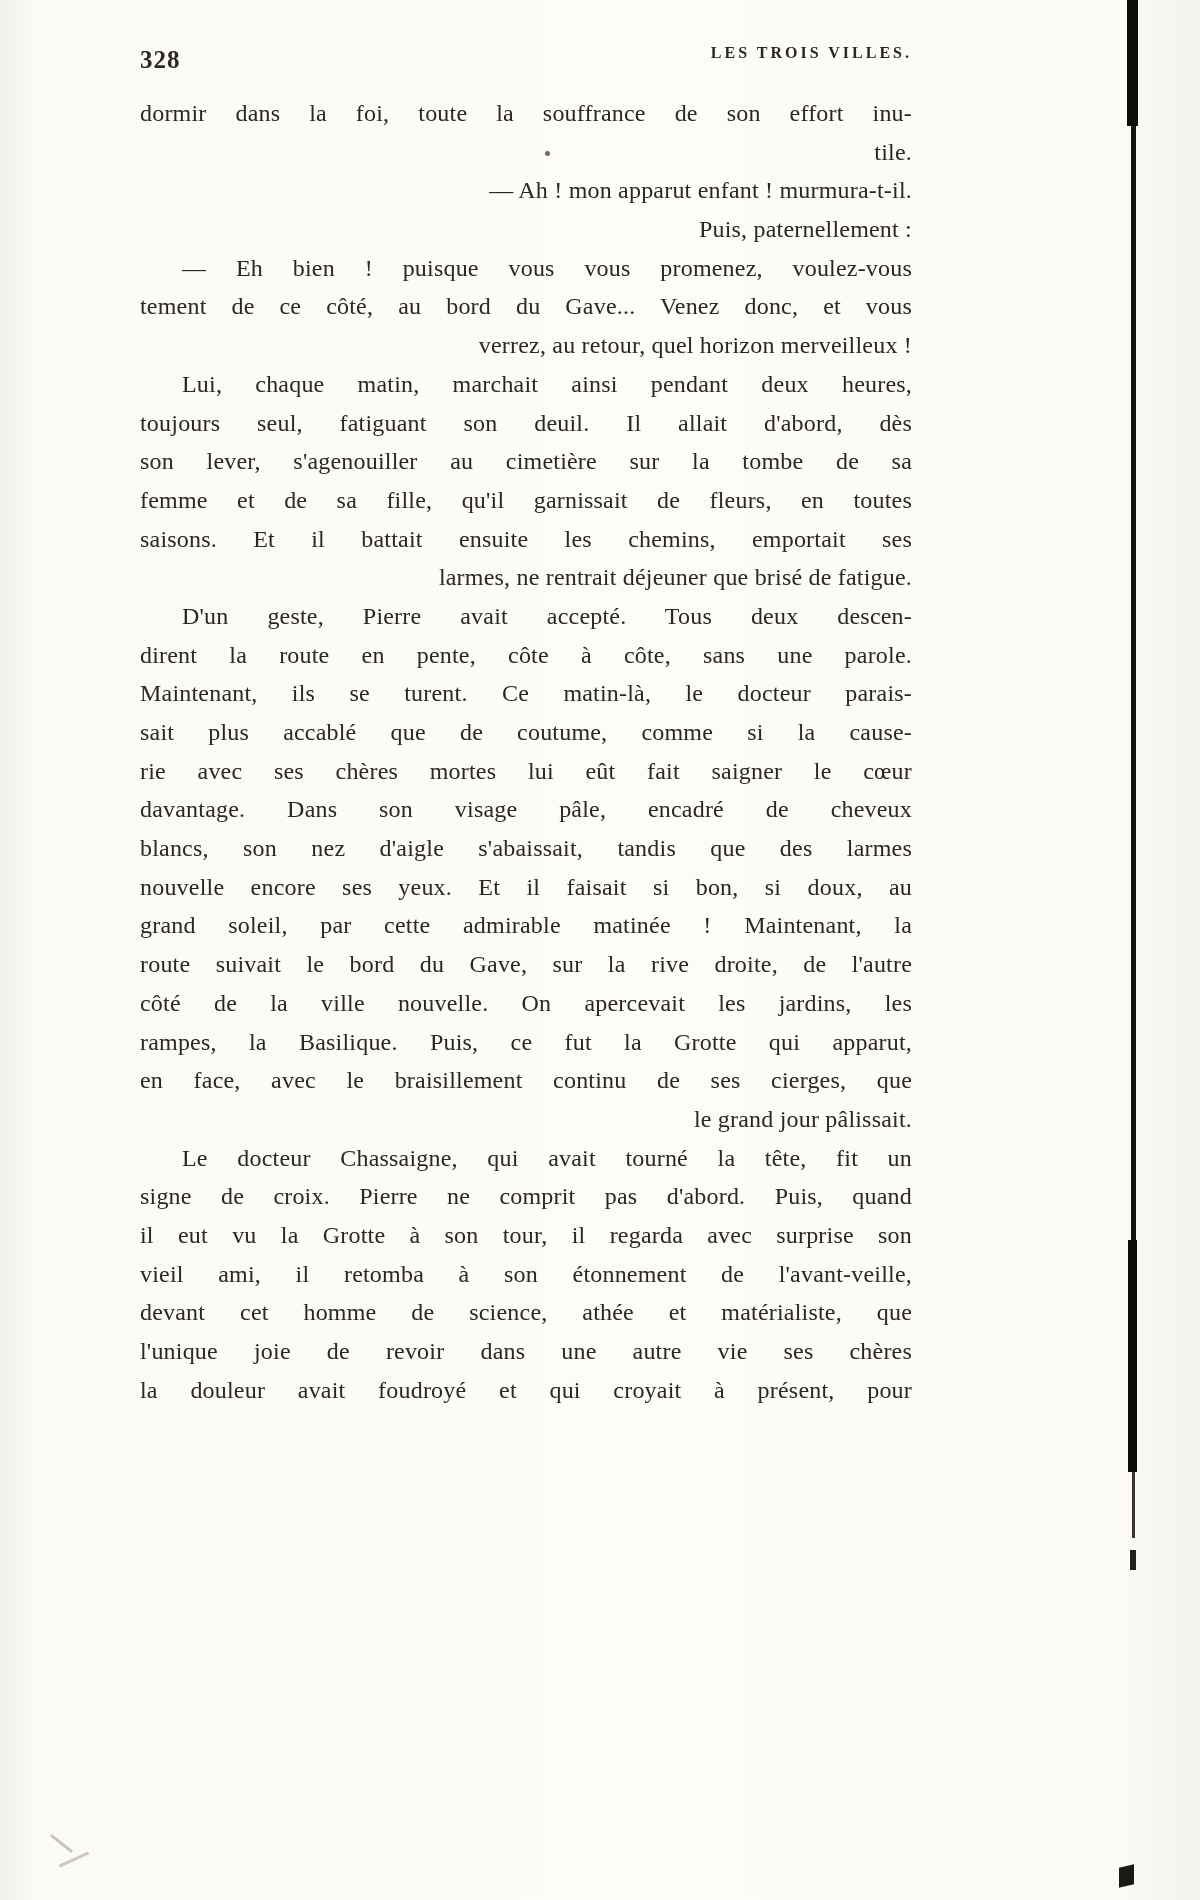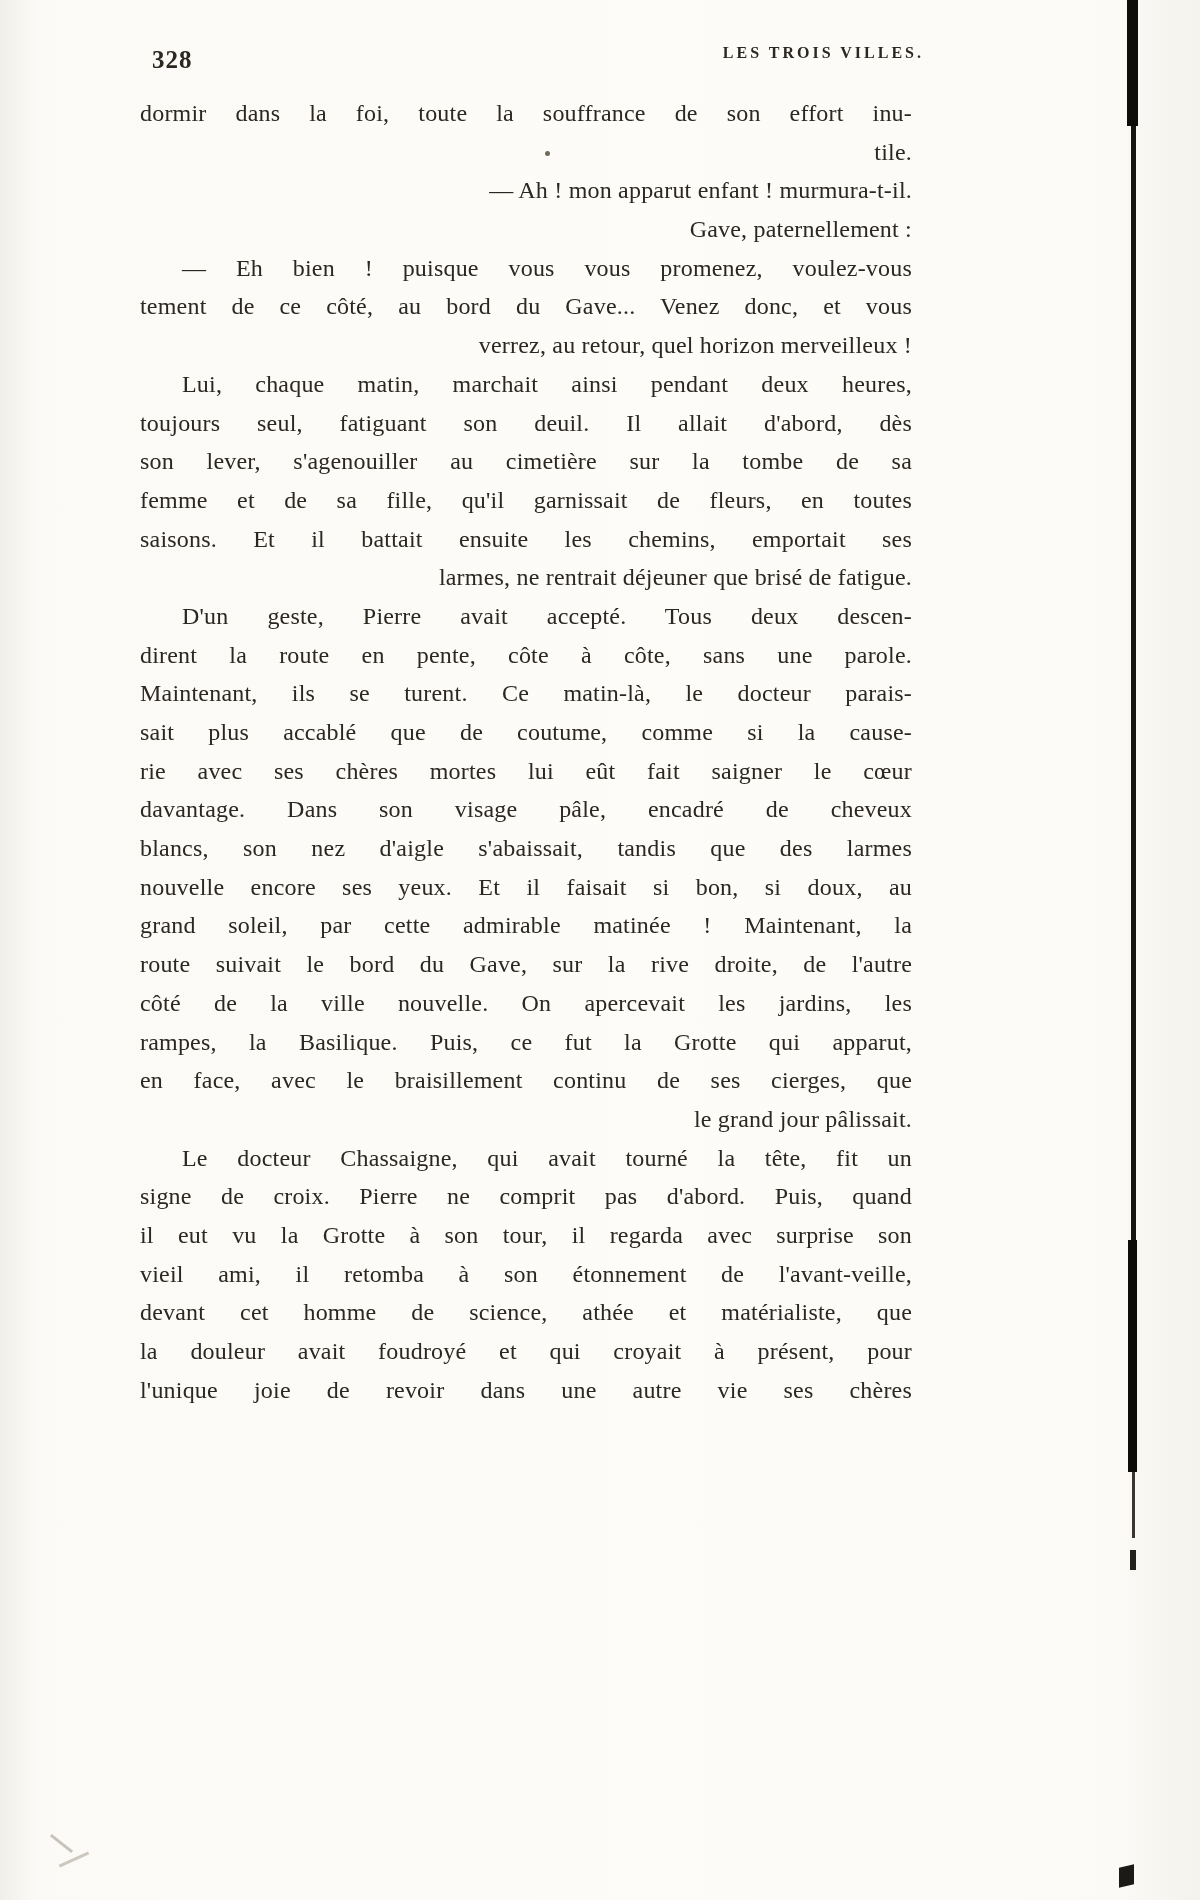--- a/index.html
+++ b/index.html
@@ -13,21 +13,21 @@
     width: 1200px;
     height: 1900px;
     margin: 0 auto;
     overflow: hidden;
     color: #2b2721;
     background: linear-gradient(90deg, #f1efea 0%, #fbfaf6 3%, #fdfcf9 55%, #fbfaf6 93%, #f4f2ed 100%);
   }
   .header-row {
     position: absolute;
     top: 44px;
-    left: 152px;
+    left: 140px;
     width: 772px;
     height: 34px;
   }
   .page-number {
     position: absolute;
     left: 0;
     top: 2px;
     font-size: 25px;
     font-weight: 700;
     letter-spacing: 1px;
@@ -84,21 +84,21 @@
 
   <div class="text-block" id="text-block">
       <div class="paragraph">
         <div class="line just">dormir dans la foi, toute la souffrance de son effort inu-</div>
         <div class="line">tile.</div>
       </div>
       <div class="paragraph">
         <div class="line indent">— Ah ! mon apparut enfant ! murmura-t-il.</div>
       </div>
       <div class="paragraph">
-        <div class="line indent">Gave, paternellement :</div>
+        <div class="line indent">Puis, paternellement :</div>
       </div>
       <div class="paragraph">
         <div class="line just indent">— Eh bien ! puisque vous vous promenez, voulez-vous</div>
         <div class="line just">tement de ce côté, au bord du Gave... Venez donc, et vous</div>
         <div class="line">verrez, au retour, quel horizon merveilleux !</div>
       </div>
       <div class="paragraph">
         <div class="line just indent">Lui, chaque matin, marchait ainsi pendant deux heures,</div>
         <div class="line just">toujours seul, fatiguant son deuil. Il allait d'abord, dès</div>
         <div class="line just">son lever, s'agenouiller au cimetière sur la tombe de sa</div>
@@ -121,22 +121,22 @@
         <div class="line just">rampes, la Basilique. Puis, ce fut la Grotte qui apparut,</div>
         <div class="line just">en face, avec le braisillement continu de ses cierges, que</div>
         <div class="line">le grand jour pâlissait.</div>
       </div>
       <div class="paragraph">
         <div class="line just indent">Le docteur Chassaigne, qui avait tourné la tête, fit un</div>
         <div class="line just">signe de croix. Pierre ne comprit pas d'abord. Puis, quand</div>
         <div class="line just">il eut vu la Grotte à son tour, il regarda avec surprise son</div>
         <div class="line just">vieil ami, il retomba à son étonnement de l'avant-veille,</div>
         <div class="line just">devant cet homme de science, athée et matérialiste, que</div>
+        <div class="line just">l'unique joie de revoir dans une autre vie ses chères</div>
         <div class="line just">la douleur avait foudroyé et qui croyait à présent, pour</div>
-        <div class="line just">l'unique joie de revoir dans une autre vie ses chères</div>
       </div>
     </div>
 
   <div class="artifact seg-top"></div>
   <div class="artifact seg-mid"></div>
   <div class="artifact seg-low"></div>
   <div class="artifact seg-fade"></div>
   <div class="artifact seg-tick"></div>
   <div class="artifact mark-br"></div>
   <div class="artifact speck"></div>

